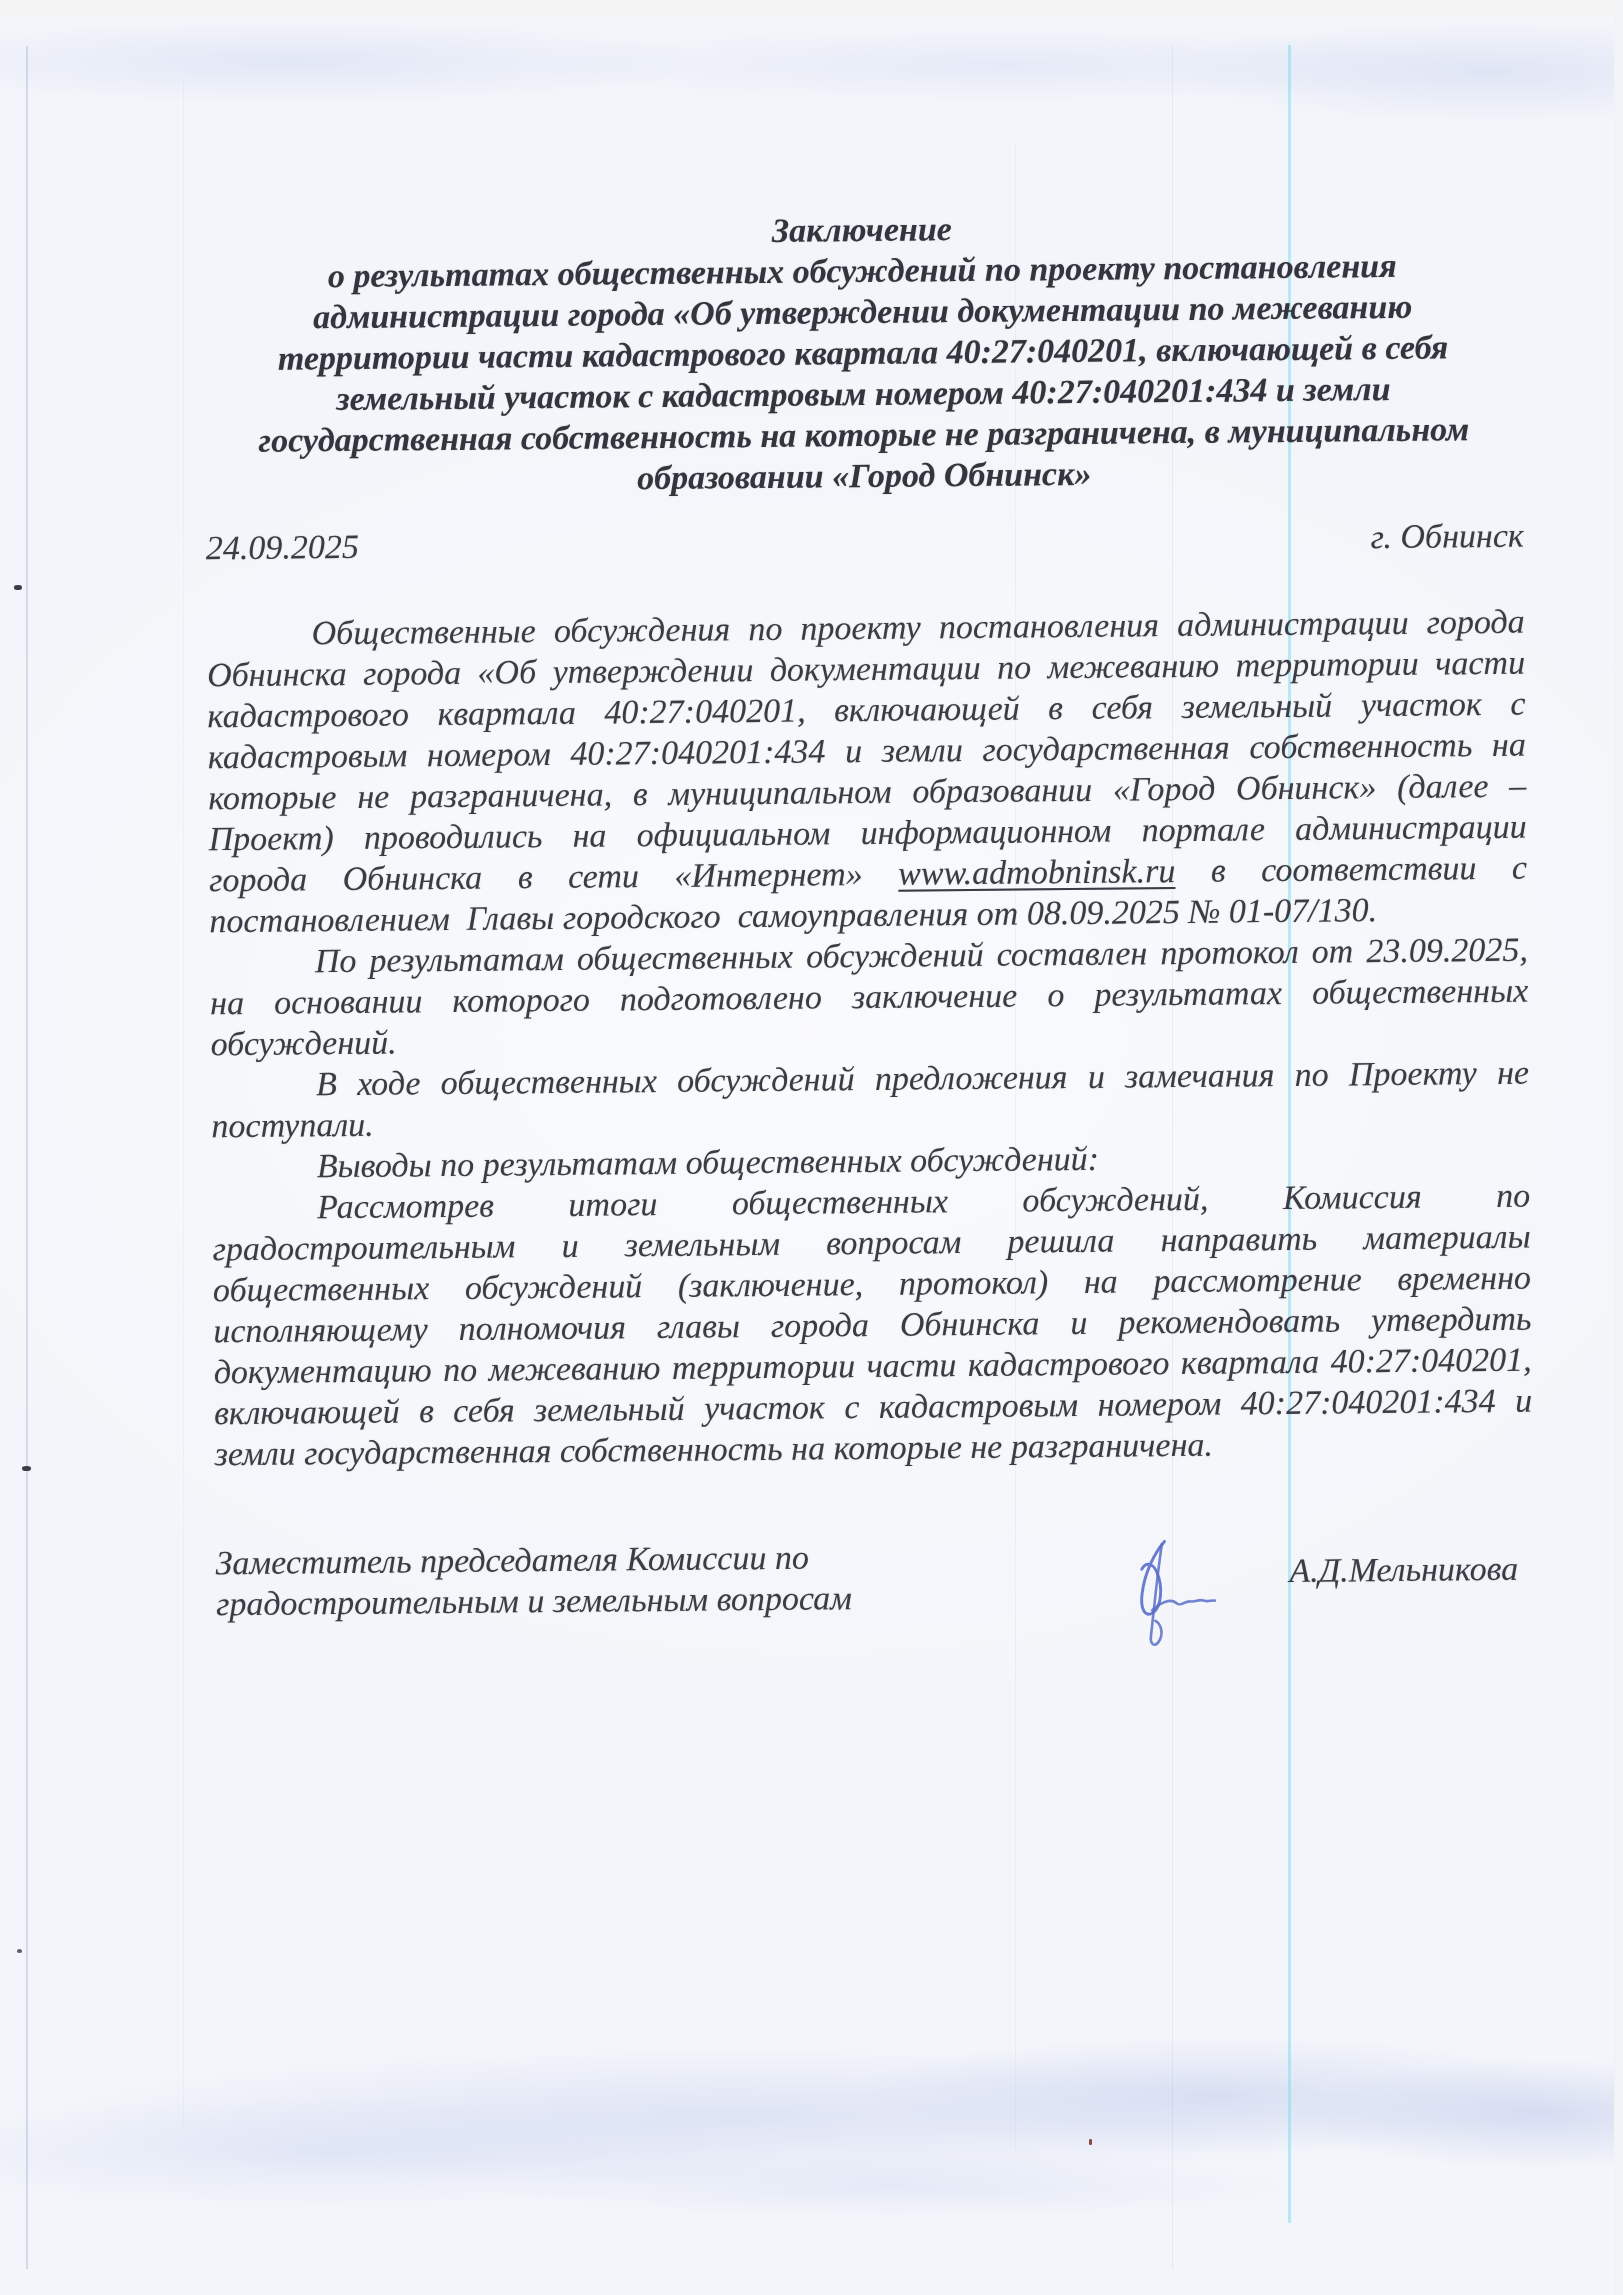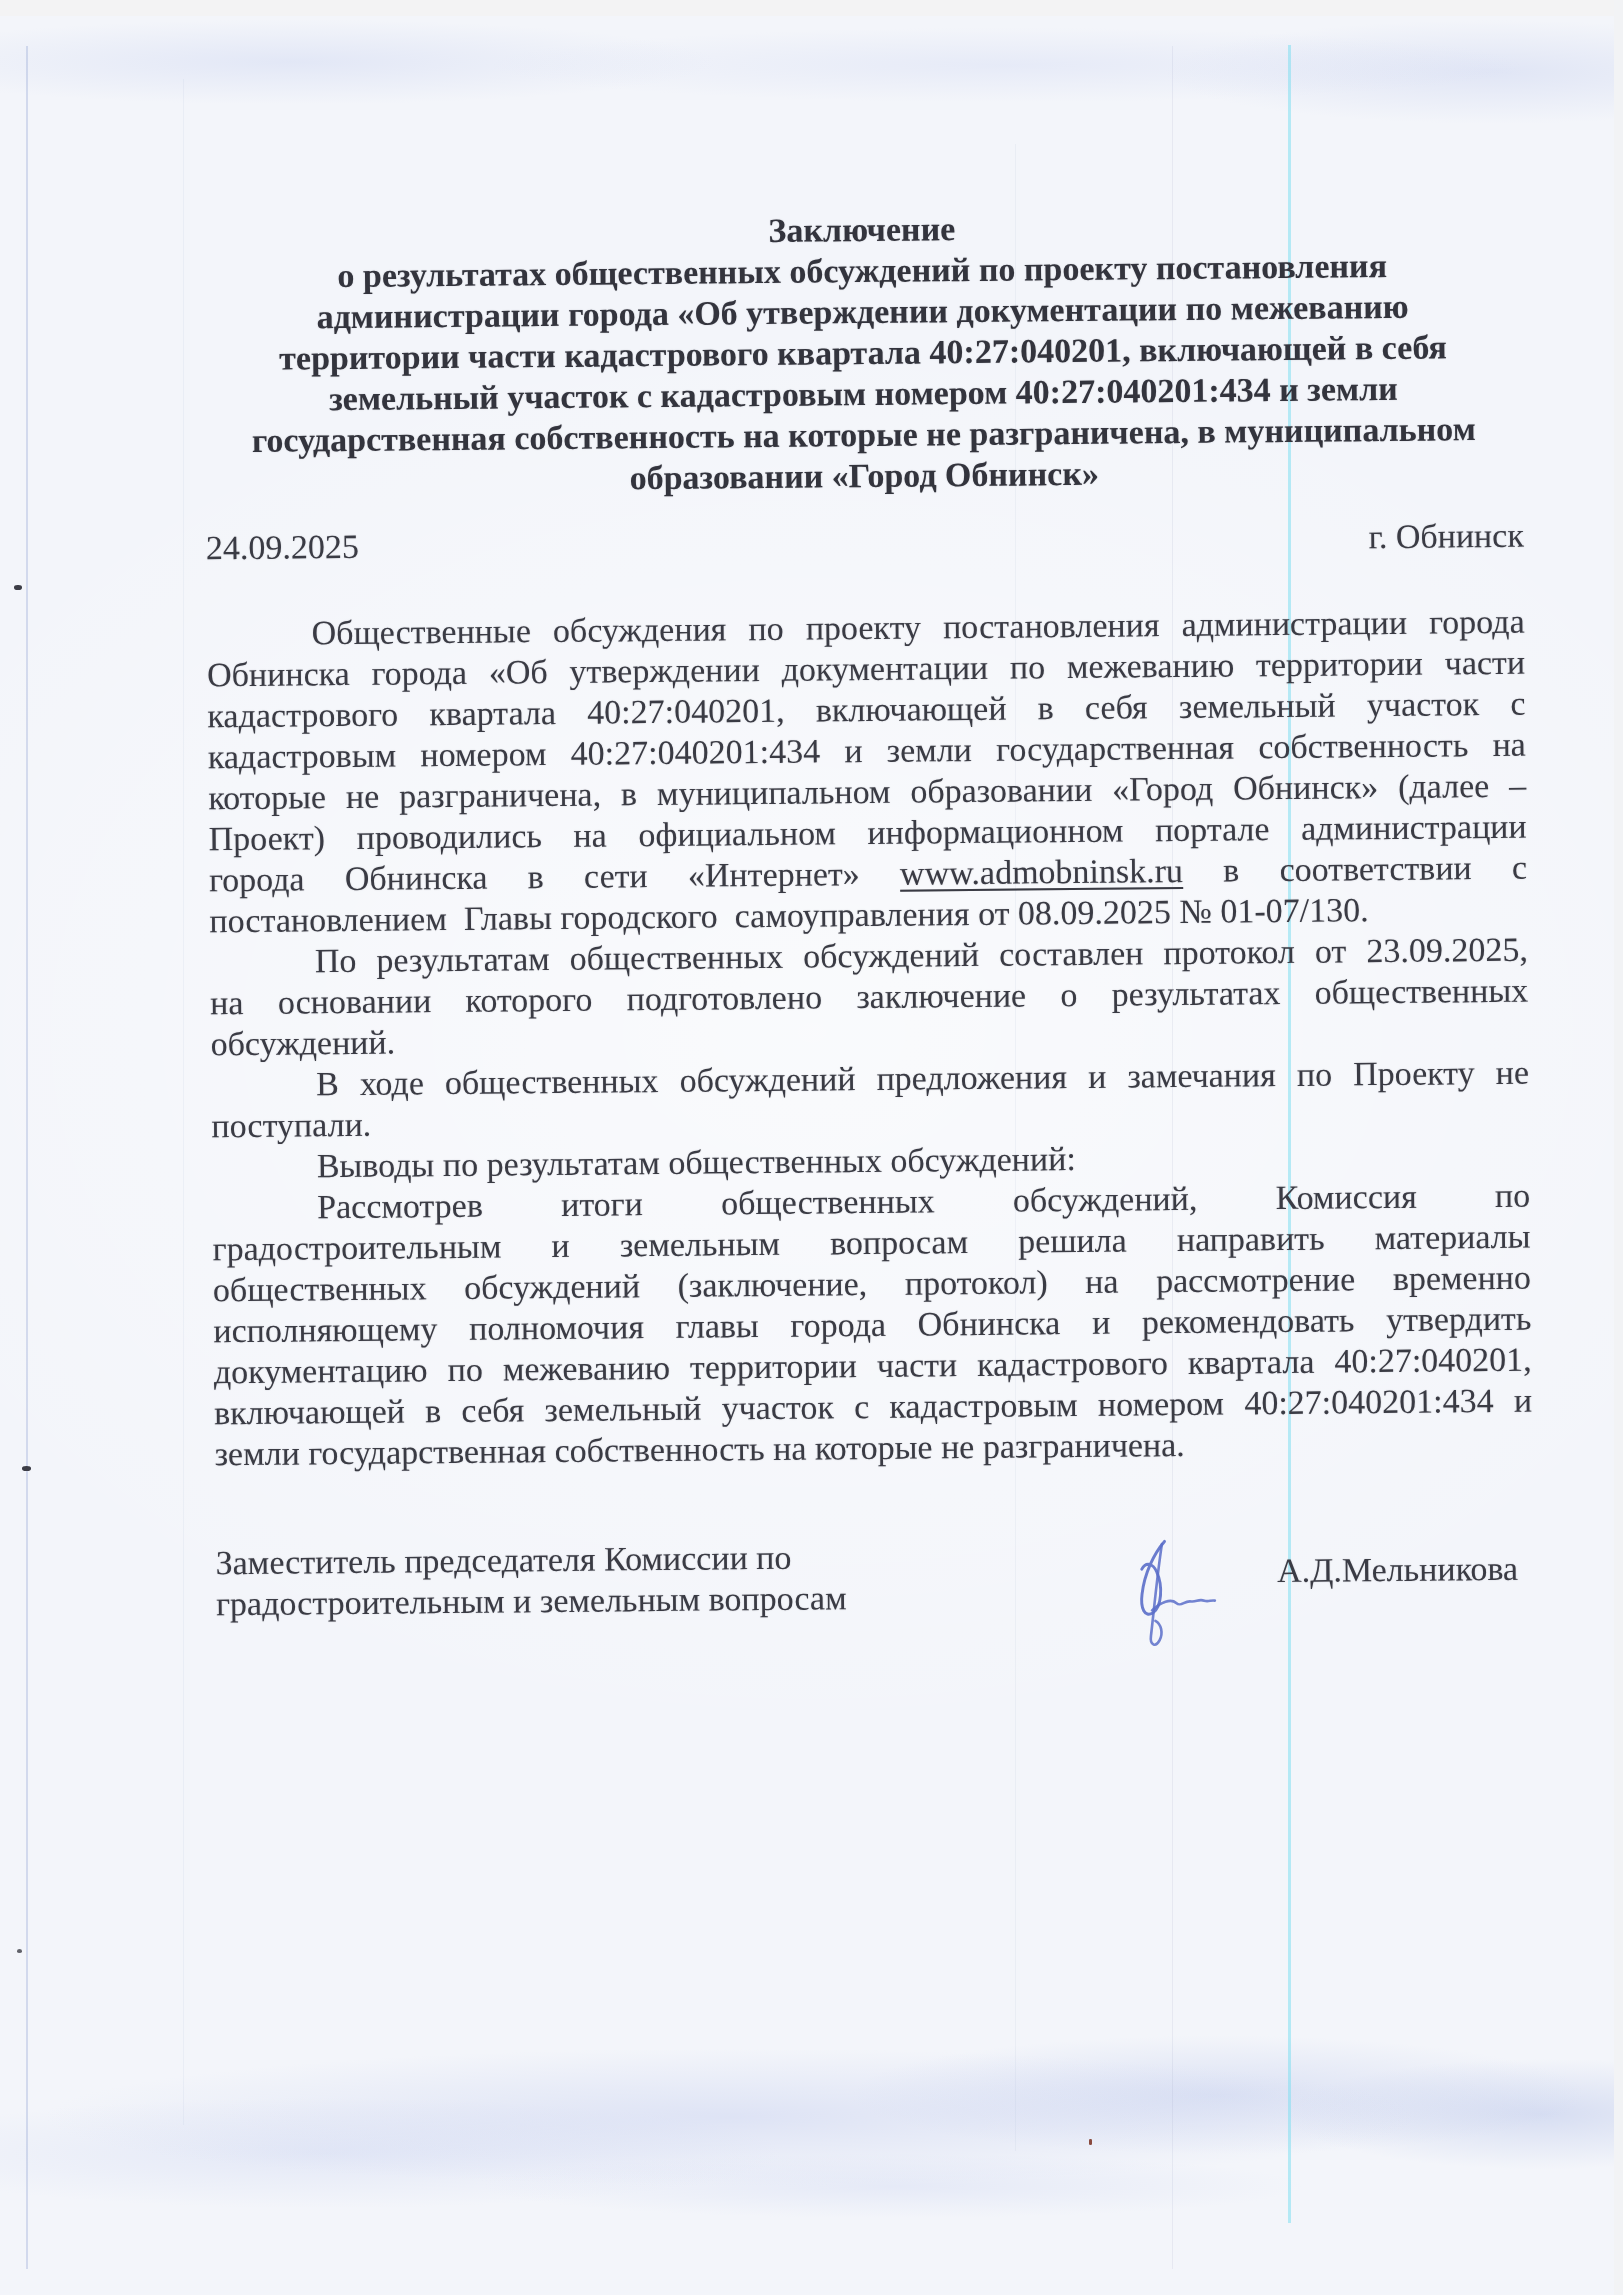--- a/index.html
+++ b/index.html
@@ -15,20 +15,21 @@
     background-image:
       radial-gradient(589px 59px at 18% 62px, rgba(199,209,240,.38), transparent 72%),
       radial-gradient(720px 52px at 62% 65px, rgba(203,212,242,.32), transparent 72%),
       radial-gradient(458px 72px at 92% 72px, rgba(196,206,238,.40), transparent 72%),
       radial-gradient(982px 98px at 45% 2117px, rgba(193,203,238,.42), transparent 70%),
       radial-gradient(655px 79px at 20% 2153px, rgba(198,208,240,.35), transparent 70%),
       radial-gradient(524px 85px at 75% 2095px, rgba(190,201,236,.45), transparent 70%),
       radial-gradient(367px 79px at 95% 2114px, rgba(186,198,234,.50), transparent 70%),
       radial-gradient(589px 46px at 55% 2186px, rgba(198,208,240,.30), transparent 70%),
       radial-gradient(1309px 916px at 50% 45%, rgba(255,255,255,.55), transparent 80%);
+    font-style: italic;
   }
   .edge-top{position:absolute;top:0;left:0;right:0;height:15.7px;background:#f3f3f4;}
   .edge-right{position:absolute;top:0;right:0;width:10.5px;bottom:0;background:#f2f3f5;}
   
   .streak{position:absolute;top:46px;bottom:26px;}
   .streak.left-rule{left:25.5px;width:2px;background:rgba(148,163,212,.34);}
   .streak.cyan{left:1288px;width:2.6px;top:45px;bottom:72px;background:rgba(128,222,240,.55);}
   .streak.gray1{left:1172px;width:1.3px;background:rgba(160,170,200,.16);}
   .streak.gray2{left:1015px;width:1.3px;top:144px;bottom:144px;background:rgba(168,178,208,.12);}
   .streak.gray3{left:183px;width:1.3px;top:79px;bottom:170px;background:rgba(168,184,216,.12);}

